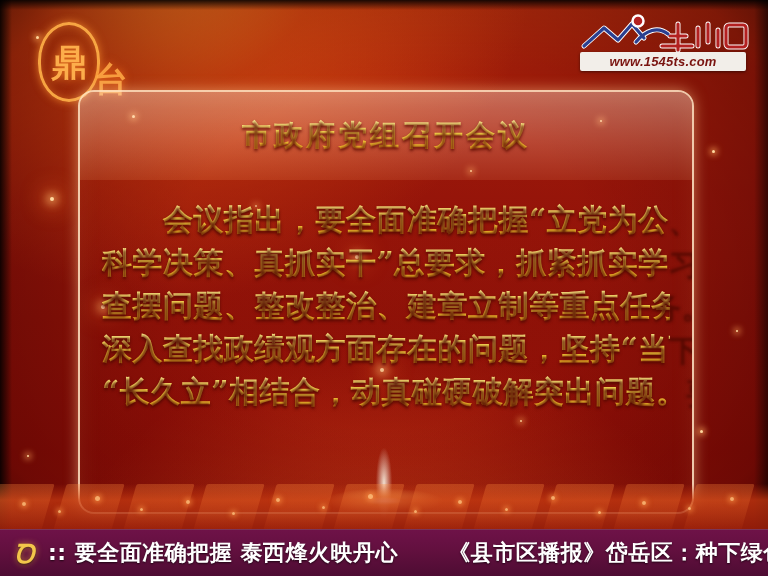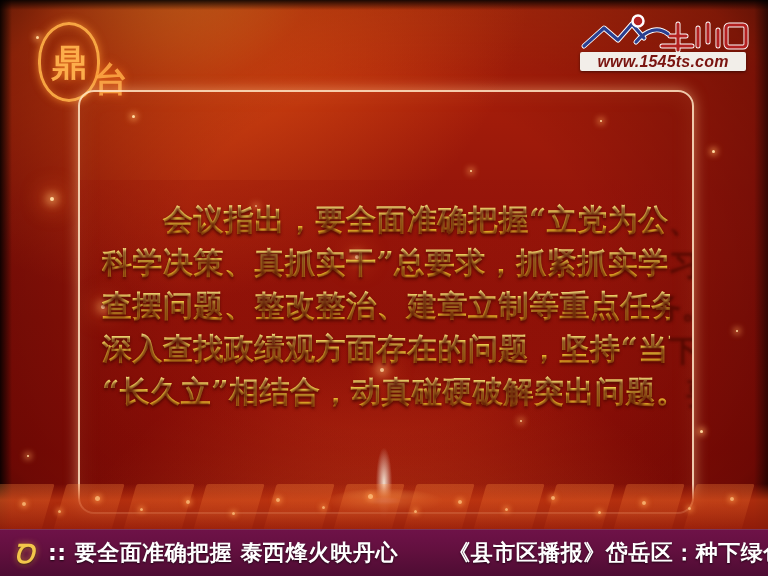--- a/index.html
+++ b/index.html
@@ -48,21 +48,21 @@
     color:rgba(255,170,70,.85);text-shadow:0 0 8px rgba(255,120,30,.85);
     font-family:"DejaVu Sans","Liberation Sans",sans-serif;font-weight:bold;}
 
   
   .stationlogo{position:absolute;right:18px;top:12px;width:176px;height:62px;}
   .stationlogo .mark{position:absolute;left:0;top:0;width:176px;height:44px;}
   .stationlogo .url{position:absolute;left:6px;top:40px;width:166px;height:19px;
     background:#f2eee9;border-radius:2px;
     display:flex;align-items:center;justify-content:center;
     box-shadow:0 1px 3px rgba(0,0,0,.5);}
-  .stationlogo .url span{font-size:16px;font-weight:bold;font-style:italic;color:#7a1410;
+  .stationlogo .url span{font-size:13px;font-weight:bold;font-style:italic;color:#7a1410;
     letter-spacing:.2px;font-family:"Liberation Sans",sans-serif;}
 
   
   .panel{position:absolute;left:78px;top:90px;width:612px;height:420px;
     border:2px solid rgba(255,228,195,.88);border-radius:16px;
     box-shadow:0 0 14px rgba(255,200,140,.55), inset 0 0 22px rgba(255,170,110,.12);
     overflow:hidden;}
   .panel-head{position:absolute;left:0;top:0;width:100%;height:88px;
     background:linear-gradient(180deg, rgba(255,225,205,.40) 0%, rgba(255,190,160,.28) 55%, rgba(220,120,80,.20) 100%);
     display:flex;align-items:center;justify-content:center;}
@@ -158,20 +158,23 @@
         <rect x="152" y="13" width="20" height="22" rx="3"></rect>
       </g>
       <circle cx="64" cy="9" r="5.5" fill="#b32020" stroke="#ffffff" stroke-width="2.5"></circle>
     </svg>
     <div class="url">
       <span>www.1545ts.com</span>
     </div>
   </div>
 
   <div class="panel">
+    <div class="panel-head">
+      <div class="panel-title">市政府党组召开会议</div>
+    </div>
     <div class="panel-body">
       <div class="body-line">　　会议指出，要全面准确把握“立党为公、为民造福、</div>
       <div class="body-line">科学决策、真抓实干”总要求，抓紧抓实学习研讨、</div>
       <div class="body-line">查摆问题、整改整治、建章立制等重点任务。要全面</div>
       <div class="body-line">深入查找政绩观方面存在的问题，坚持“当下改”和</div>
       <div class="body-line">“长久立”相结合，动真碰硬破解突出问题。要把群</div>
     </div>
   </div>
 
   <div class="flare2"></div>

